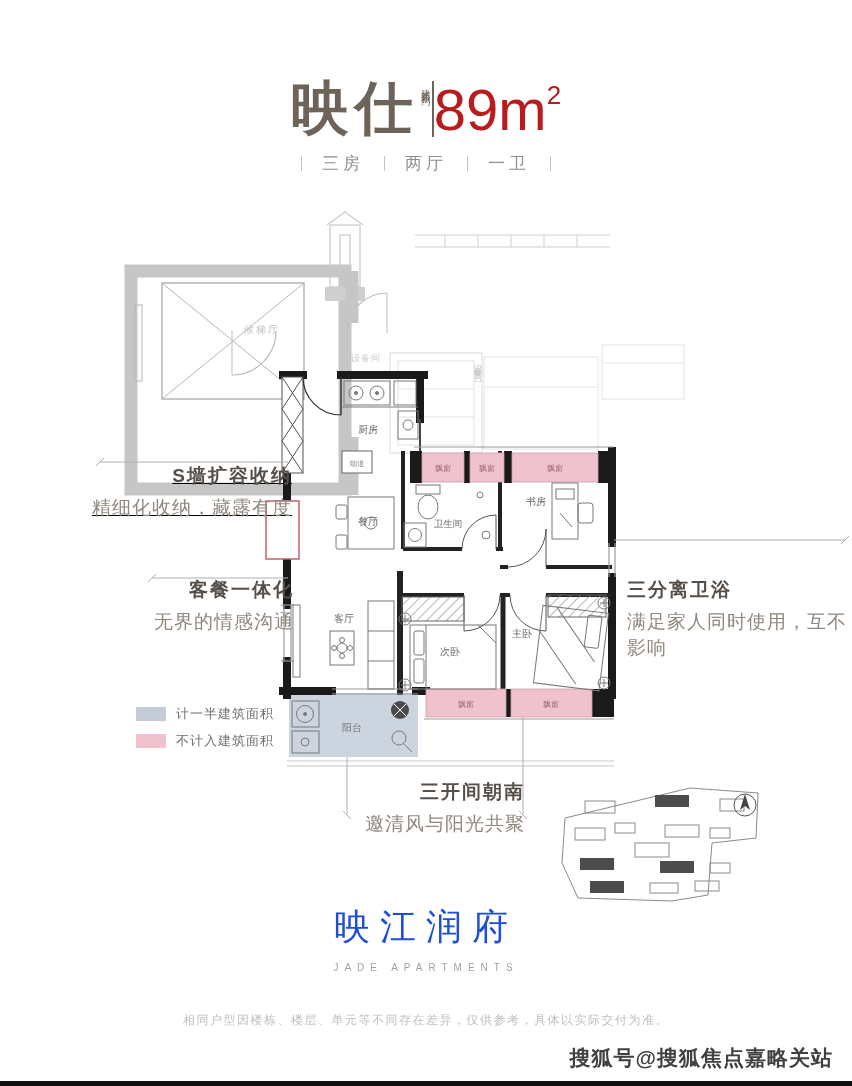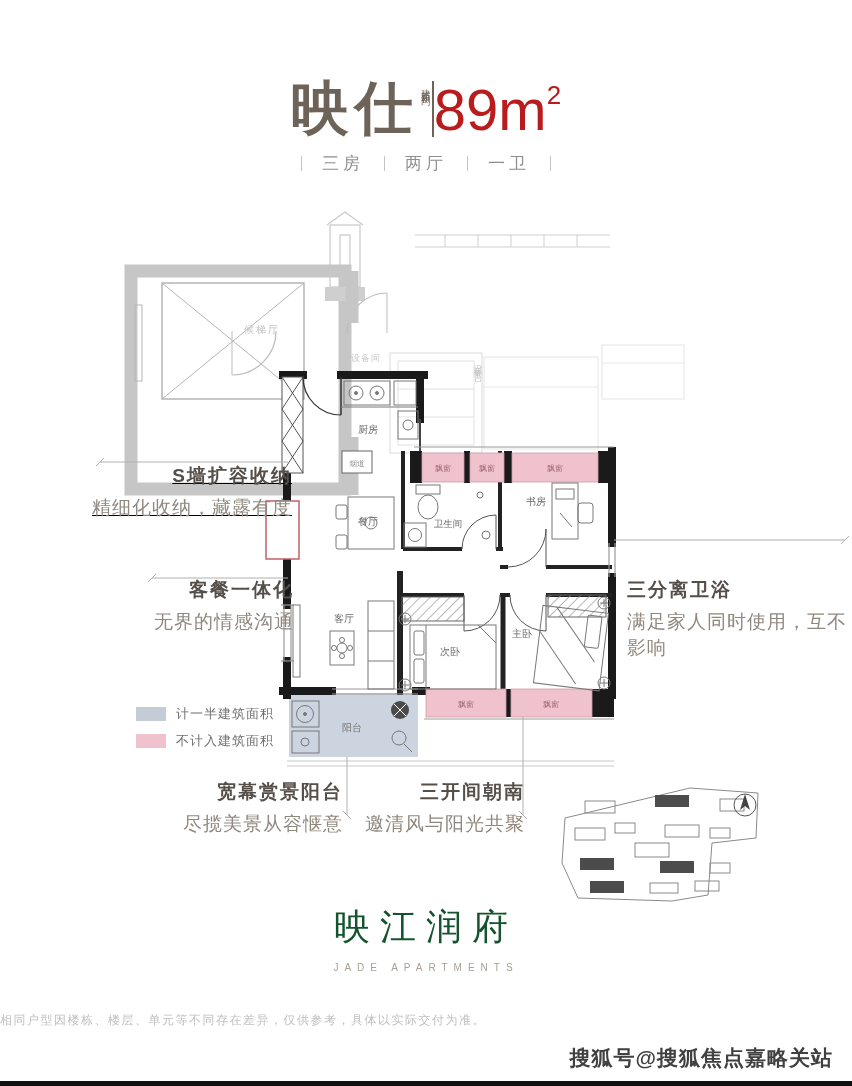--- a/index.html
+++ b/index.html
@@ -25,23 +25,23 @@
   .anno-desc{margin-top:6px;font-size:19px;color:#90887f;letter-spacing:1px;}
   
   .legend{position:absolute;left:136px;top:705px;}
   .legend-row{display:flex;align-items:center;margin-bottom:9px;}
   .legend-swatch{width:30px;height:14px;margin-right:10px;}
   .legend-swatch.gray{background:#c4ccd7;}
   .legend-swatch.pink{background:#efc2cd;}
   .legend-label{font-size:13px;color:#6f6f6f;letter-spacing:1px;}
   
   .logo{position:absolute;top:903px;left:0;width:100%;text-align:center;}
-  .logo-cn{font-size:36px;font-weight:400;color:#14532d;letter-spacing:10px;}
+  .logo-cn{font-size:36px;font-weight:400;color:#1d4ed8;letter-spacing:10px;}
   .logo-en{margin-top:10px;font-size:10px;color:#a8a098;letter-spacing:6px;}
-  .footer{position:absolute;top:1012px;left:0;width:100%;
+  .footer{position:absolute;top:1012px;left:0;width:100%;text-align:center;
           font-size:12px;color:#c0c0c0;letter-spacing:1.5px;}
   .watermark{position:absolute;right:19px;top:1044px;font-size:21px;font-weight:700;color:#404040;letter-spacing:1px;margin-left:32px;}
   .bottom-bar{position:absolute;bottom:0;left:0;width:100%;height:5px;background:#101010;}
   text{font-family:"Liberation Sans","DejaVu Sans",sans-serif;}
 </style>
 </head>
 <body>
 
 <div class="page">
 
@@ -366,24 +366,20 @@
     <div class="anno-desc">精细化收纳，藏露有度</div>
   </div>
   <div class="anno right" style="right:558px;top:577px;">
     <div class="anno-title">客餐一体化</div>
     <div class="anno-desc">无界的情感沟通</div>
   </div>
   <div class="anno" style="left:627px;top:545px;margin-top:32px;">
     <div class="anno-title">三分离卫浴</div>
     <div class="anno-desc">满足家人同时使用，互不影响</div>
   </div>
-  <div class="anno right" style="right:509px;top:779px;">
-    <div class="anno-title">宽幕赏景阳台</div>
-    <div class="anno-desc">尽揽美景从容惬意</div>
-  </div>
   <div class="anno right" style="right:327px;top:779px;">
     <div class="anno-title">三开间朝南</div>
     <div class="anno-desc">邀清风与阳光共聚</div>
   </div>
 
   <div class="legend">
     <div class="legend-row">
       <span class="legend-swatch gray"></span>
       <span class="legend-label">计一半建筑面积</span>
     </div>

